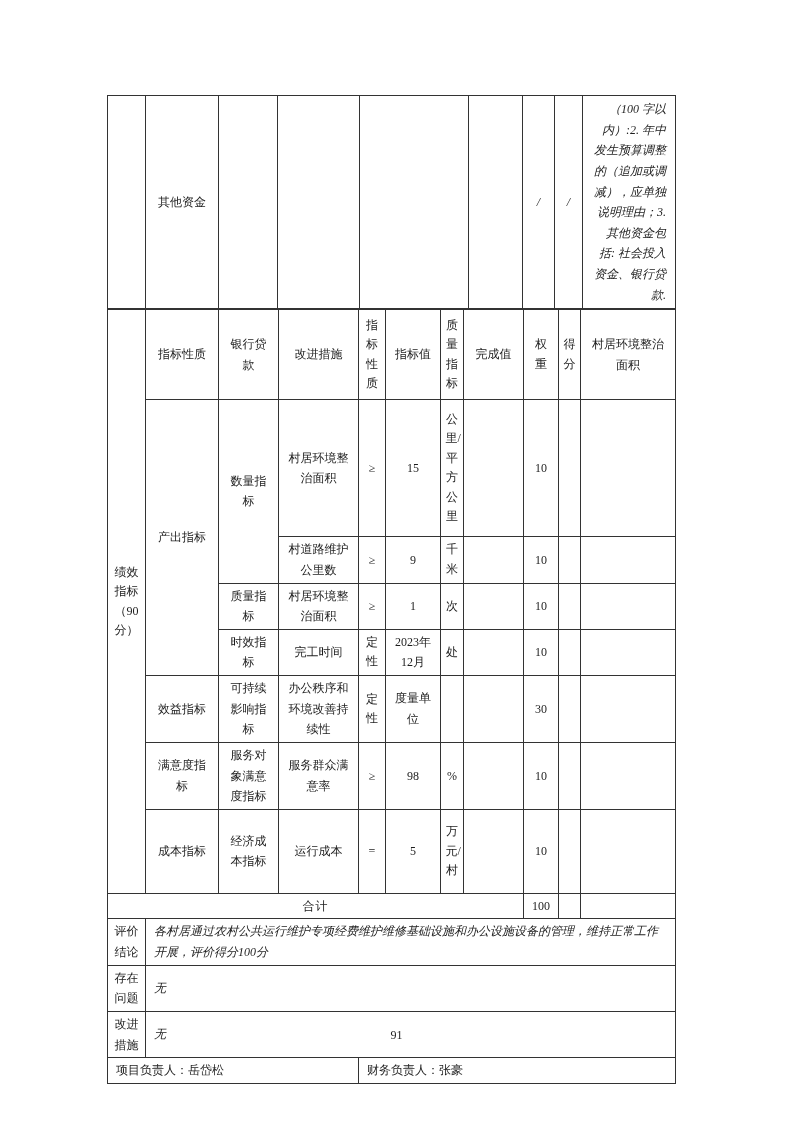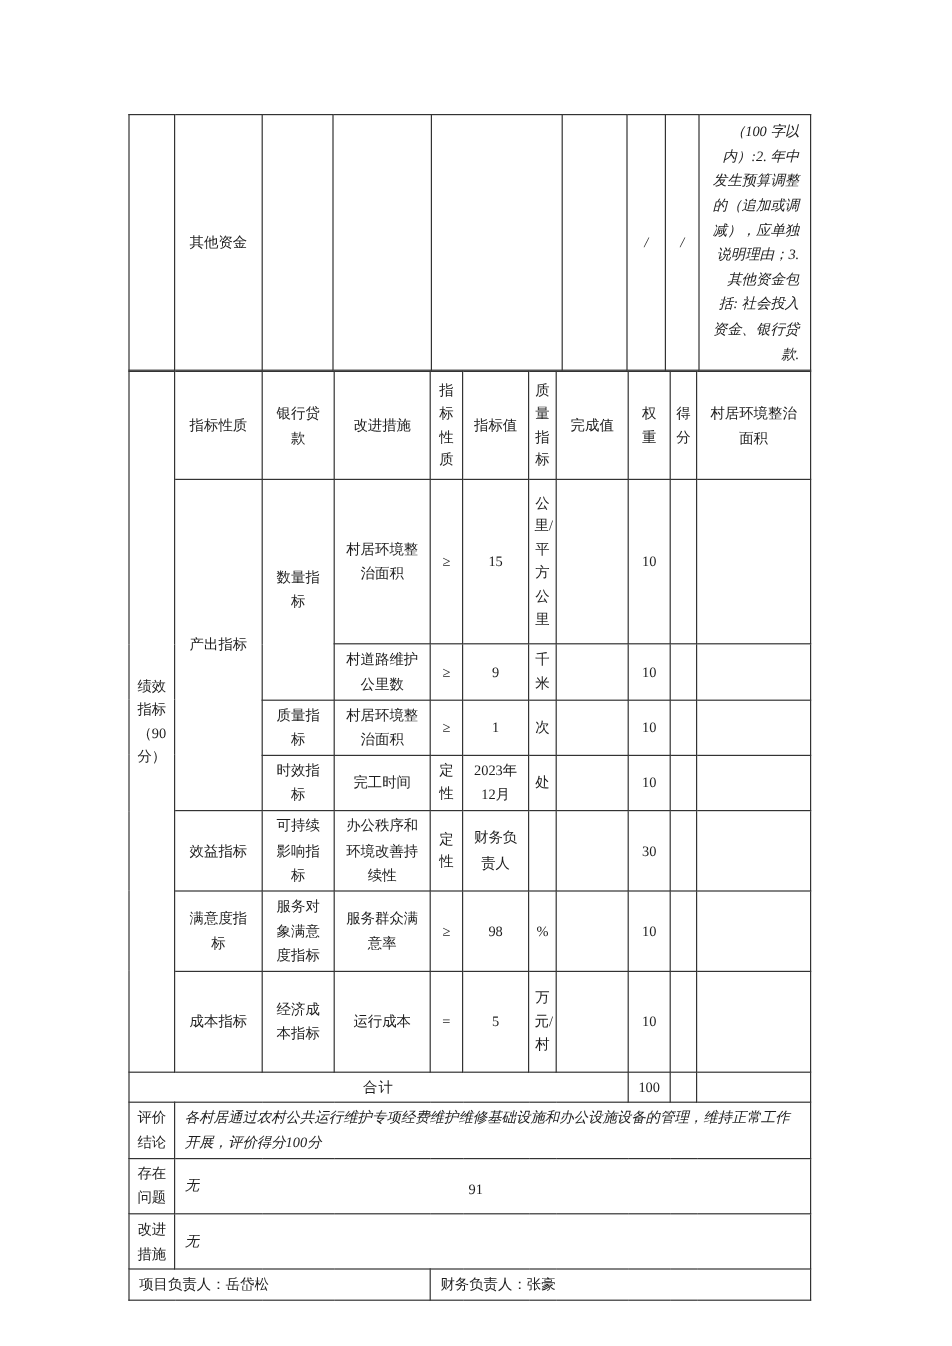--- a/index.html
+++ b/index.html
@@ -16,21 +16,21 @@
     padding:2px 4px; line-height:1.72; overflow:hidden;
   }
   .pad8 { padding:2px 8px; }
   .pad6 { padding:2px 6px; }
   .left { text-align:left; }
   .italic { font-style:italic; }
   .note-cell { padding:3px 9px; text-align:right; vertical-align:middle; }
   .vtext { display:inline-block; width:1.1em; word-break:break-all; line-height:1.62; vertical-align:middle; }
   .sig { text-align:left; padding:2px 8px; }
   .total-label { letter-spacing:1px; }
-  .page-number { position:absolute; top:984px; left:0; width:100%; text-align:center; }
+  .page-number { position:absolute; top:1028px; left:0; width:100%; text-align:center; }
 </style>
 </head>
 <body>
 
 <div class="page">
   <div class="tables">
 
     <table>
       <colgroup>
         <col style="width:38px">
@@ -134,21 +134,21 @@
         <td>10</td>
         <td></td>
         <td></td>
       </tr>
 
       <tr style="height:63px">
         <td class="pad8">效益指标</td>
         <td class="pad8">可持续影响指标</td>
         <td class="pad8">办公秩序和环境改善持续性</td>
         <td><span class="vtext">定性</span></td>
-        <td class="pad6">财务负责人</td>
+        <td class="pad6">度量单位</td>
         <td></td>
         <td></td>
         <td>30</td>
         <td></td>
         <td></td>
       </tr>
 
       <tr style="height:63px">
         <td class="pad8">满意度指标</td>
         <td class="pad8">服务对象满意度指标</td>

